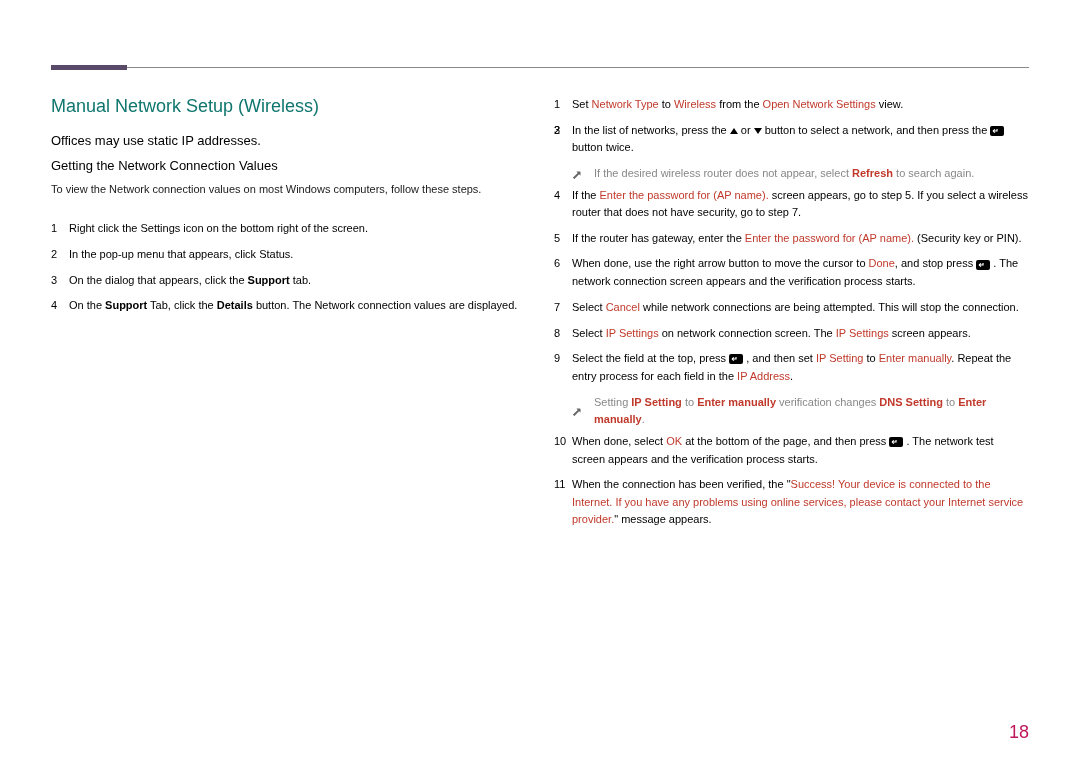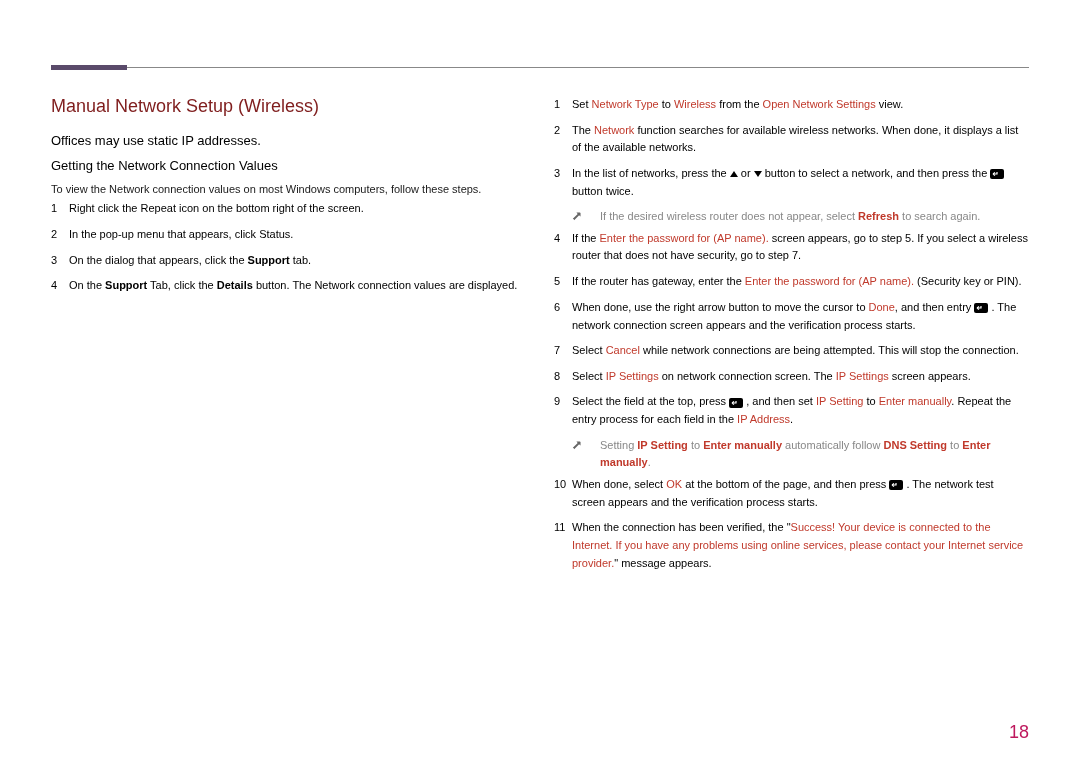--- a/index.html
+++ b/index.html
@@ -40,33 +40,33 @@
     left: 51px;
     right: 51px;
     display: flex;
     gap: 28px;
   }
   .col { flex: 1; }
   h1 {
     font-size: 18px;
     font-weight: 400;
     margin-bottom: 14px;
-    color: #7f1d1d;
+    color: #0f766e;
   }
   h2 {
     font-size: 13px;
     font-weight: 400;
     margin-bottom: 8px;
     color: #000;
   }
   p.body {
     font-size: 11px;
     line-height: 1.6;
     color: #1a1a1a;
-    margin-bottom: 2px;
+    margin-bottom: 22px;
   }
   .intro {
     font-size: 13px;
     line-height: 1.6;
     margin-bottom: 6px;
   }
   ol.steps {
     list-style: none;
     counter-reset: step;
     font-size: 11px;
@@ -82,22 +82,22 @@
     left: 0;
     top: 0;
     font-weight: 400;
     font-size: 11px;
   }
   .bold { font-weight: 700; }
   .hl { color: #c0392b; }
   .grey { color: #888; }
   .note-row {
     display: flex;
-    align-items: flex-start;
-    gap: 16px;
+    align-items: center;
+    gap: 10px;
     font-size: 11px;
     line-height: 1.6;
     margin: 4px 0 4px 18px;
   }
   .note-row .icon {
     flex: 0 0 auto;
     width: 12px;
     height: 14px;
     position: relative;
     top: 1px;
@@ -134,21 +134,21 @@
 <div class="columns">
 
   <div class="col">
     <h1>Manual Network Setup (Wireless)</h1>
     <p class="intro">Offices may use static IP addresses.</p>
 
     <h2>Getting the Network Connection Values</h2>
     <p class="body">To view the Network connection values on most Windows computers, follow these steps.</p>
 
     <ol class="steps">
-      <li><span class="num">1</span><span>Right click the Repeat icon on the bottom right of the screen.</span></li>
+      <li><span class="num">1</span><span>Right click the Settings icon on the bottom right of the screen.</span></li>
       <li><span class="num">2</span><span>In the pop-up menu that appears, click Status.</span></li>
       <li><span class="num">3</span>
         <span>
           <span>On the dialog that appears, click the </span><span class="bold">Support</span><span> tab.</span>
         </span>
       </li>
       <li><span class="num">4</span>
         <span>
           <span>On the </span><span class="bold">Support</span><span> Tab, click the </span><span class="bold">Details</span><span> button. The Network connection values are displayed.</span>
         </span>
@@ -156,21 +156,20 @@
     </ol>
   </div>
 
   <div class="col">
 
     <ol class="steps">
       <li><span class="num">1</span>
         <span><span>Set </span><span class="hl">Network Type</span><span> to </span><span class="hl">Wireless</span><span> from the </span><span class="hl">Open Network Settings</span><span> view.</span></span>
       </li>
       <li><span class="num">2</span>
-        <span><span>The </span><span class="hl">Network</span><span> function searches for available wireless networks. When done, it displays a list of the available networks.</span></span>
       </li>
       <li><span class="num">3</span>
         <span>
           <span>In the list of networks, press the </span><span class="tri-up"></span><span> or </span><span class="tri-down"></span><span> button to select a network, and then press the </span>
           <span class="enter-icon"><svg width="14" height="10">
                 <rect x="0" y="0" width="14" height="10" rx="2" fill="#000"></rect>
                 <path d="M3 5 L7 5 L7 3" stroke="#fff" stroke-width="1.2" fill="none"></path>
                 <path d="M3 5 L5 3.5 M3 5 L5 6.5" stroke="#fff" stroke-width="1.2"></path>
               </svg></span>
           <span> button twice.</span>
@@ -184,21 +183,21 @@
     </div>
 
     <ol class="steps" start="4">
       <li><span class="num">4</span>
         <span><span>If the </span><span class="hl">Enter the password for (AP name).</span><span> screen appears, go to step 5. If you select a wireless router that does not have security, go to step 7.</span></span>
       </li>
       <li><span class="num">5</span>
         <span><span>If the router has gateway, enter the </span><span class="hl">Enter the password for (AP name).</span><span> (Security key or PIN).</span></span>
       </li>
       <li><span class="num">6</span>
-        <span><span>When done, use the right arrow button to move the cursor to </span><span class="hl">Done</span><span>, and then entry </span>
+        <span><span>When done, use the right arrow button to move the cursor to </span><span class="hl">Done</span><span>, and stop press </span>
           <span class="enter-icon"><svg width="14" height="10">
                 <rect x="0" y="0" width="14" height="10" rx="2" fill="#000"></rect>
                 <path d="M3 5 L7 5 L7 3" stroke="#fff" stroke-width="1.2" fill="none"></path>
                 <path d="M3 5 L5 3.5 M3 5 L5 6.5" stroke="#fff" stroke-width="1.2"></path>
               </svg></span>
           <span>. The network connection screen appears and the verification process starts.</span>
         </span>
       </li>
       <li><span class="num">7</span>
         <span><span>Select </span><span class="hl">Cancel</span><span> while network connections are being attempted. This will stop the connection.</span></span>
@@ -215,21 +214,21 @@
                 <path d="M3 5 L5 3.5 M3 5 L5 6.5" stroke="#fff" stroke-width="1.2"></path>
               </svg></span>
           <span>, and then set </span><span class="hl">IP Setting</span><span> to </span><span class="hl">Enter manually</span><span>. Repeat the entry process for each field in the </span><span class="hl">IP Address</span><span>.</span>
         </span>
       </li>
     </ol>
 
     <div class="note-row">
       <span class="icon"><span class="pencil"></span></span>
       <span class="grey">
-        <span>Setting </span><span class="hl bold">IP Setting</span><span> to </span><span class="hl bold">Enter manually</span><span> automatically follow </span><span class="hl bold">DNS Setting</span><span> to </span><span class="hl bold">Enter manually</span><span>.</span>
+        <span>Setting </span><span class="hl bold">IP Setting</span><span> to </span><span class="hl bold">Enter manually</span><span> verification changes </span><span class="hl bold">DNS Setting</span><span> to </span><span class="hl bold">Enter manually</span><span>.</span>
       </span>
     </div>
 
     <ol class="steps">
       <li><span class="num">10</span>
         <span>
           <span>When done, select </span><span class="hl">OK</span><span> at the bottom of the page, and then press </span>
           <span class="enter-icon"><svg width="14" height="10">
                 <rect x="0" y="0" width="14" height="10" rx="2" fill="#000"></rect>
                 <path d="M3 5 L7 5 L7 3" stroke="#fff" stroke-width="1.2" fill="none"></path>

